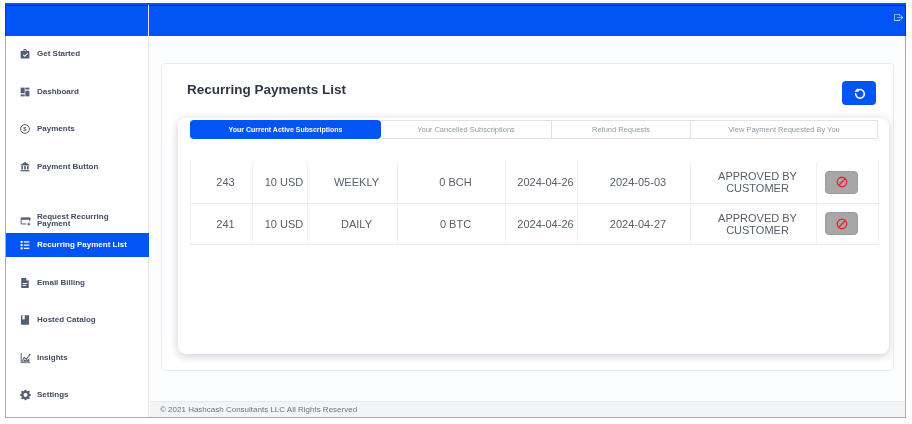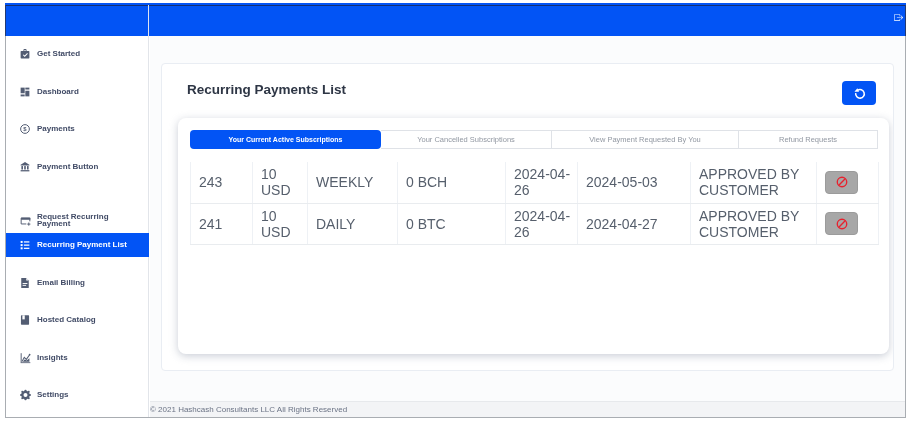--- a/index.html
+++ b/index.html
@@ -28,36 +28,36 @@
 .mi.sel { background:#0254f5; color:#fff; }
 
 
 #main { left:150px; top:36px; width:755px; height:365px; background:#fbfcfd; }
 #panel { left:161px; top:63px; width:733px; height:308px; background:#fff; border:1px solid #e9edf3; border-radius:4px; overflow:hidden; }
 #card { left:16px; top:54px; width:711px; height:235.5px; background:#fff; border-radius:8px; box-shadow:0 2px 9px rgba(142,151,169,.48); }
 #title { left:187px; top:81.5px; font-size:13.5px; font-weight:bold; color:#2e3645; }
 #refresh { left:842px; top:81px; width:34px; height:24px; background:#0254f5; border-radius:4px; display:flex; align-items:center; justify-content:center; }
 
 
-#tabs { left:190px; top:130px; width:688px; height:33px; display:flex; }
+#tabs { left:190px; top:120px; width:688px; height:33px; display:flex; }
 .tab { height:19px; display:flex; align-items:center; justify-content:center; background:#fff; border:1px solid #dfe2e7; color:#9298a2; font-size:7.5px; }
 .tab.active { background:#0254f5; color:#fff; font-weight:bold; font-size:7px; border:none; border-radius:4px; }
 .tab+.tab { border-left:none; }
 
 
 #tbl { left:190px; top:162px; width:688px; border-collapse:collapse; table-layout:fixed; }
 #tbl th { height:28px; background:#e9f1fc; font-size:8.4px; font-weight:bold; color:#39404e; text-align:left; padding-left:8px; border-right:1px solid #f8fafd; }
 #tbl th:last-child { border-right:none; }
-#tbl td { height:41px; font-size:14px; color:#565f6c; text-align:left; padding-left:8px; border-right:1px solid #eef1f5; border-bottom:1px solid #e9ecef; }
+#tbl td { height:41px; font-size:11px; color:#565f6c; text-align:center; padding-left:8px; border-right:1px solid #eef1f5; border-bottom:1px solid #e9ecef; }
 #tbl td:first-child { border-left:1px solid #eef1f5; }
 .actbtn { width:33px; height:23px; background:#a7a7a7; border:1px solid #9b9b9b; border-radius:4px; display:flex; align-items:center; justify-content:center; }
 
 
 #footer { left:150px; top:401px; width:755px; height:16px; background:#f3f4f6; border-top:1px solid #e7e9ec; display:flex; align-items:center; }
-#footer span { font-size:8px; color:#6b7385; }
+#footer span { margin-left:10px; font-size:8px; color:#6b7385; }
 </style>
 </head>
 <body>
 <div class="abs" id="topbar"></div>
 <div class="abs" id="topline"></div>
 <div class="abs" id="hsep"></div>
 <div class="abs" id="logout">
 <svg width="9" height="9" viewBox="0 0 16 16" fill="#fff">
       <path d="M10 12.5a.5.5 0 0 1-.5.5h-8a.5.5 0 0 1-.5-.5v-9a.5.5 0 0 1 .5-.5h8a.5.5 0 0 1 .5.5v2a.5.5 0 0 0 1 0v-2A1.5 1.5 0 0 0 9.5 2h-8A1.5 1.5 0 0 0 0 3.5v9A1.5 1.5 0 0 0 1.5 14h8a1.5 1.5 0 0 0 1.5-1.5v-2a.5.5 0 0 0-1 0v2z"></path>
       <path d="M15.854 8.354a.5.5 0 0 0 0-.708l-3-3a.5.5 0 0 0-.708.708L14.293 7.5H5.5a.5.5 0 0 0 0 1h8.793l-2.147 2.146a.5.5 0 0 0 .708.708l3-3z"></path>
@@ -162,22 +162,22 @@
       <g transform="rotate(-26 8 8)">
         <path d="M7.6 3.4 A5.3 5.3 0 1 1 4.0 5.6" stroke="#fff" stroke-width="1.9"></path>
         <path d="M3.4 3.3 L8.5 0.9 L8.5 5.7 Z" fill="#fff"></path>
       </g>
     </svg>
 </div>
 
 <div class="abs" id="tabs">
 <div class="tab active" style="width:191px">Your Current Active Subscriptions</div>
 <div class="tab" style="width:171px">Your Cancelled Subscriptions</div>
+<div class="tab" style="width:139px">Refund Requests</div>
 <div class="tab" style="width:187px">View Payment Requested By You</div>
-<div class="tab" style="width:139px">Refund Requests</div>
 </div>
 
 <table class="abs" id="tbl">
 <colgroup>
       <col style="width:62px">
       <col style="width:55px">
       <col style="width:90px">
       <col style="width:108px">
       <col style="width:72px">
       <col style="width:113px">

